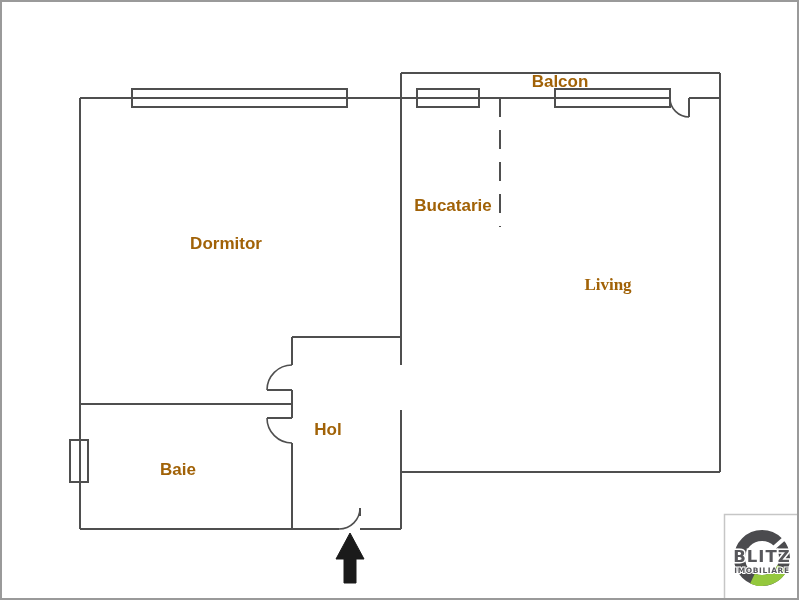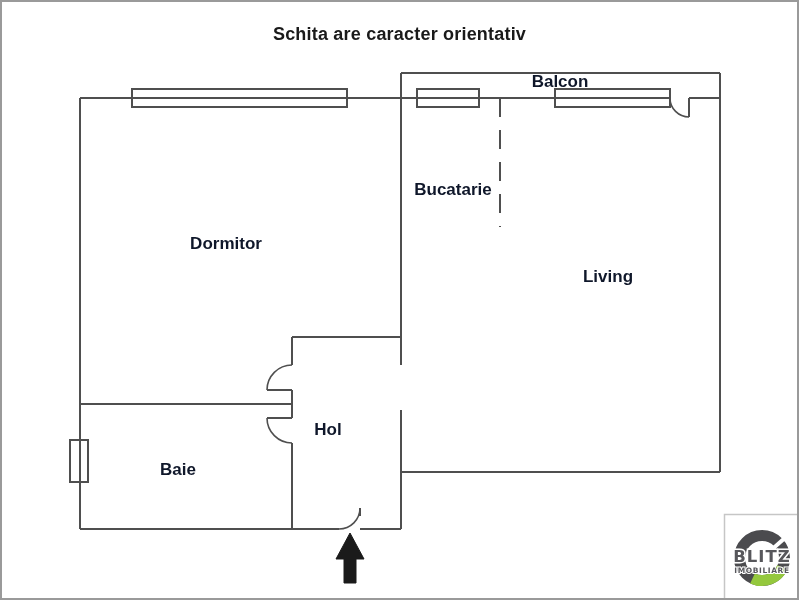--- a/index.html
+++ b/index.html
@@ -15,36 +15,35 @@
   .plan-svg{position:absolute;left:0;top:0;}
   .title{
     position:absolute;left:0;right:0;top:22px;
     text-align:center;
     font-size:18px;font-weight:700;color:#1a1a1a;
     letter-spacing:.2px;
   }
   .room-label{
     position:absolute;
     transform:translate(-50%,-50%);
-    font-size:17px;font-weight:600;color:#0f172a;
+    font-size:17px;font-weight:600;color:#a16207;
     white-space:nowrap;
   }
   .lbl-balcon{left:558px;top:80px;}
-  .lbl-bucatarie{left:451px;top:188px;}
+  .lbl-bucatarie{left:451px;top:204px;}
   .lbl-dormitor{left:224px;top:242px;}
-  .lbl-living{left:606px;top:275px;}
+  .lbl-living{left:606px;top:283px;font-family:Liberation Serif, serif;}
   .lbl-hol{left:326px;top:428px;}
   .lbl-baie{left:176px;top:468px;text-align:right;}
 </style>
 </head>
 <body>
 
 <div class="canvas">
 
-  <div class="title">Schita are caracter orientativ</div>
 
   <svg class="plan-svg" width="799" height="600" viewBox="0 0 799 600">
 
     <path d="M 78 96 H 399
          M 78 96 V 527
          M 399 71 H 718
          M 399 71 V 363
          M 399 408 V 527
          M 718 71 V 470
          M 399 96 H 668

